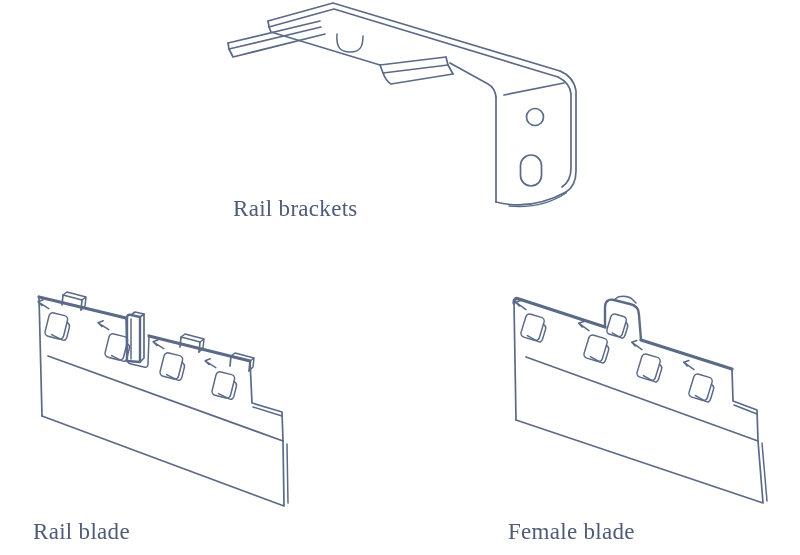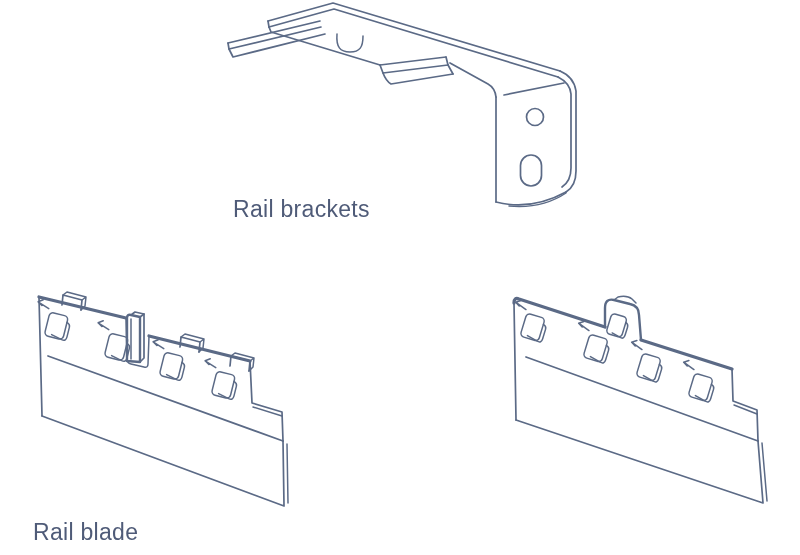--- a/index.html
+++ b/index.html
@@ -6,21 +6,21 @@
     --stroke:#5b6a86;
     --label:#4f5b78;
     --bg:#ffffff;
   }
   html,body{margin:0;padding:0;background:var(--bg);}
   .stage{
     position:relative;
     width:800px;height:555px;
     background:var(--bg);
     overflow:hidden;
-    font-family:Liberation Sans, sans-serif;
+    font-family:Liberation Serif, serif;
   }
   .fig{position:absolute;}
   svg{display:block;overflow:visible;}
   svg path, svg rect, svg circle{
     fill:none;
     stroke:var(--stroke);
     stroke-width:1.7;
     stroke-linecap:round;
     stroke-linejoin:round;
   }
@@ -172,14 +172,15 @@
           <path class="fine" d="M-2,-3 L-14,-7 M-14,-7 l4.5,-3.2 M-14,-7 l4.5,2.6"></path>
         </g>
         <g transform="translate(695,373) rotate(17)">
           <rect x="0" y="0" width="19" height="24" rx="4" class="fine"></rect>
           <path class="fine" d="M19,6 Q22.5,7 22.5,10 L22.5,20 Q22.5,25 18,24 L7,21.5"></path>
           <path class="fine" d="M-2,-3 L-14,-7 M-14,-7 l4.5,-3.2 M-14,-7 l4.5,2.6"></path>
         </g>
       </g>
     </svg>
   </div>
+  <div class="lbl" style="left:508px;top:519px">Female blade</div>
 
 </div>
 
 </body></html>

